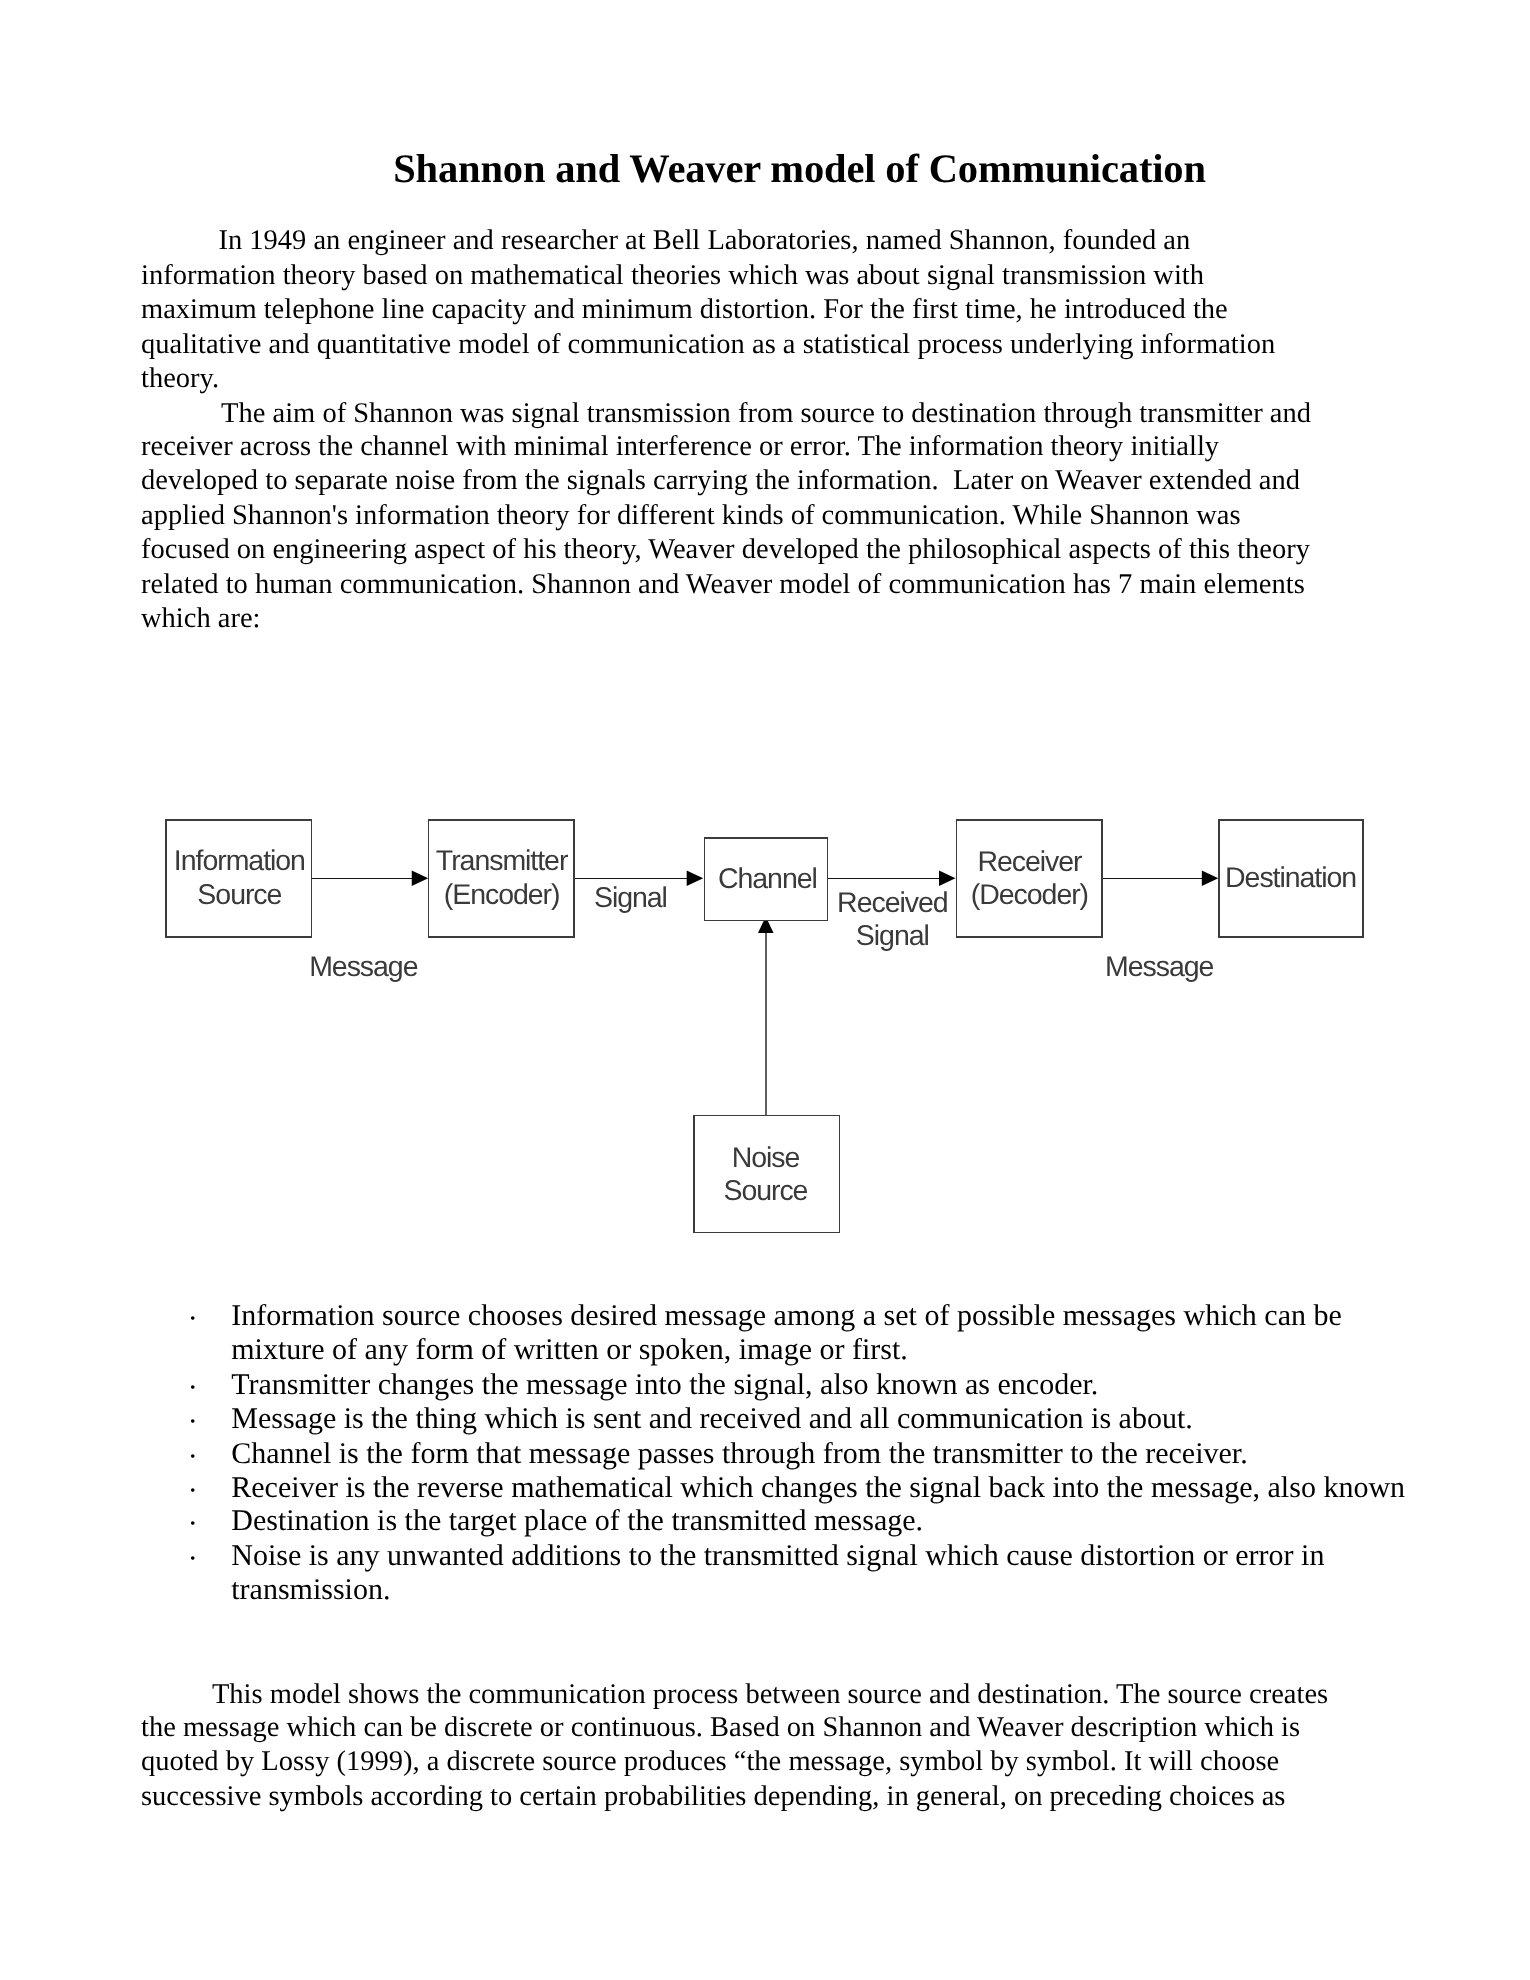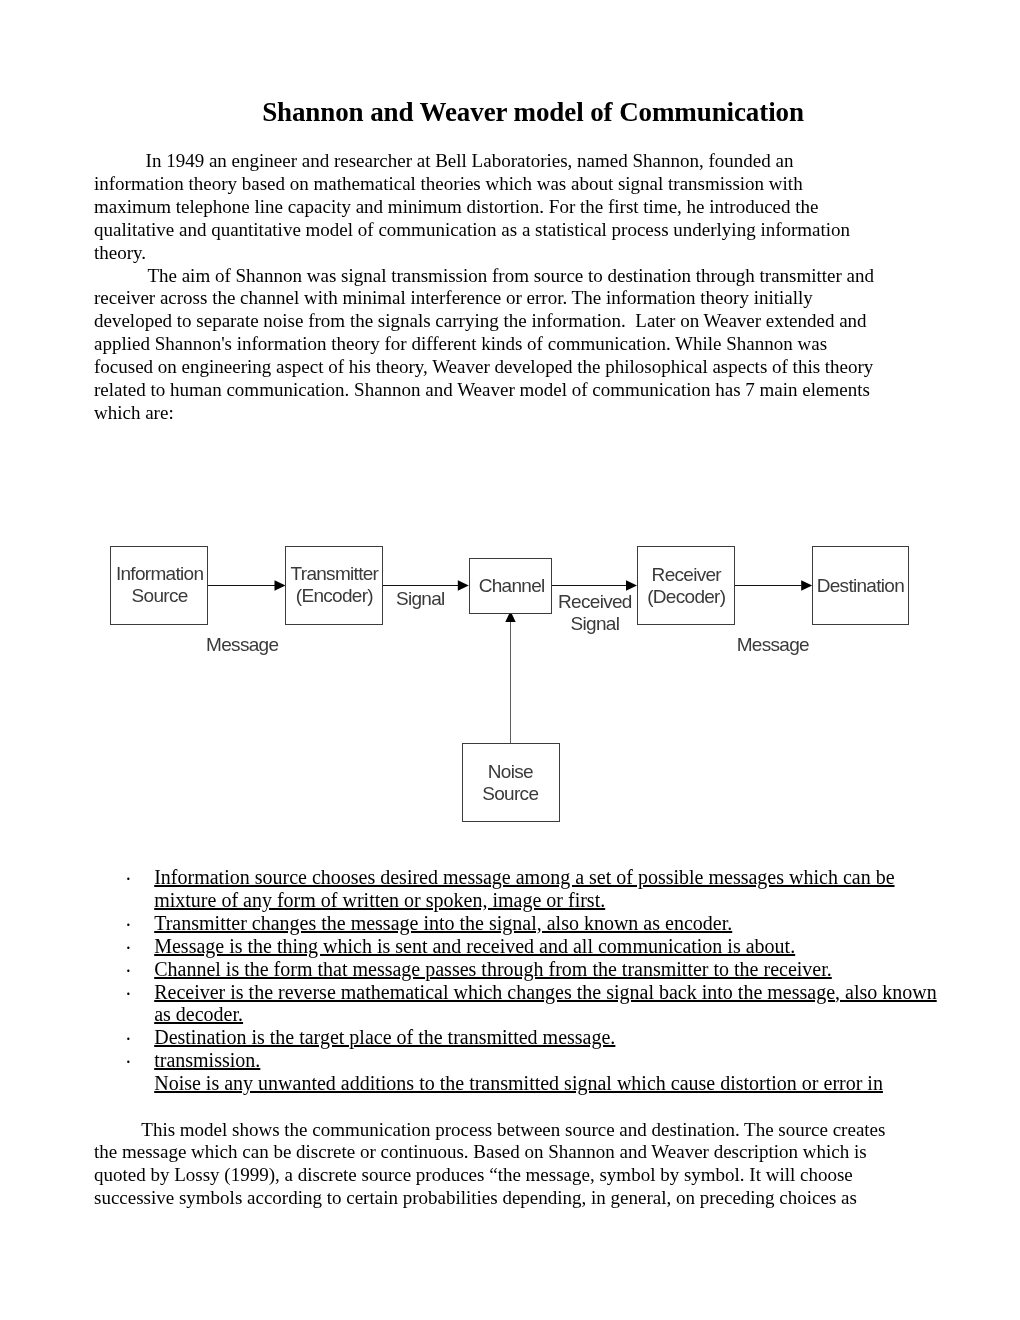--- a/index.html
+++ b/index.html
@@ -8,21 +8,21 @@
 
   .title{position:absolute;left:23px;top:100px;width:1020px;text-align:center;
          font-size:27px;font-weight:bold;line-height:24px;letter-spacing:-0.1px;}
 
   .para{position:absolute;font-size:19px;line-height:22.9px;white-space:pre;}
   .para .ln{display:block;}
 
   .bullets{position:absolute;font-size:20px;line-height:22.9px;}
   .bullets .li{position:relative;padding-left:28.6px;}
   .bullets .bullet{position:absolute;left:-0.5px;top:2px;font-size:20px;}
-  .bullets .btxt{display:block;white-space:pre;text-decoration:underline;}
+  .bullets .btxt{display:block;white-space:pre;}
 
   
   svg.diagram{position:absolute;left:0;top:0;}
   svg.diagram text{font-family:"Liberation Sans",sans-serif;font-size:19px;
       letter-spacing:-0.7px;}
   svg.diagram rect{fill:#ffffff;stroke-width:1;shape-rendering:crispEdges;}
   svg.diagram path.conn{stroke-width:1;fill:none;shape-rendering:crispEdges;}
   svg.diagram polygon.head{}
 </style>
 </head>
@@ -48,30 +48,29 @@
         <span class="bullet">·</span>
         <span class="btxt">Message is the thing which is sent and received and all communication is about.</span>
       </div>
       <div class="li">
         <span class="bullet">·</span>
         <span class="btxt">Channel is the form that message passes through from the transmitter to the receiver.</span>
       </div>
       <div class="li">
         <span class="bullet">·</span>
         <span class="btxt">Receiver is the reverse mathematical which changes the signal back into the message, also known</span>
-        <span class="btxt">as decoder.</span>
       </div>
       <div class="li">
         <span class="bullet">·</span>
         <span class="btxt">Destination is the target place of the transmitted message.</span>
       </div>
       <div class="li">
         <span class="bullet">·</span>
+        <span class="btxt">Noise is any unwanted additions to the transmitted signal which cause distortion or error in</span>
         <span class="btxt">transmission.</span>
-        <span class="btxt">Noise is any unwanted additions to the transmitted signal which cause distortion or error in</span>
       </div>
     </div>
   <div class="para" style="left:94px;top:1118.5px;"><span class="ln" style="text-indent: 47.3px;">This model shows the communication process between source and destination. The source creates</span><span class="ln">the message which can be discrete or continuous. Based on Shannon and Weaver description which is</span><span class="ln">quoted by Lossy (1999), a discrete source produces “the message, symbol by symbol. It will choose</span><span class="ln">successive symbols according to certain probabilities depending, in general, on preceding choices as</span></div>
 
   <svg class="diagram" width="1020" height="1320" viewBox="0 0 1020 1320">
       <g>
         <path class="conn" d="M 208 585.5 L 274.5 585.5" style="stroke:#111111"></path>
         <polygon class="head" points="274.5,580.3 285.5,585.5 274.5,590.7" style="fill:#000000"></polygon>
       </g>
       <g>

